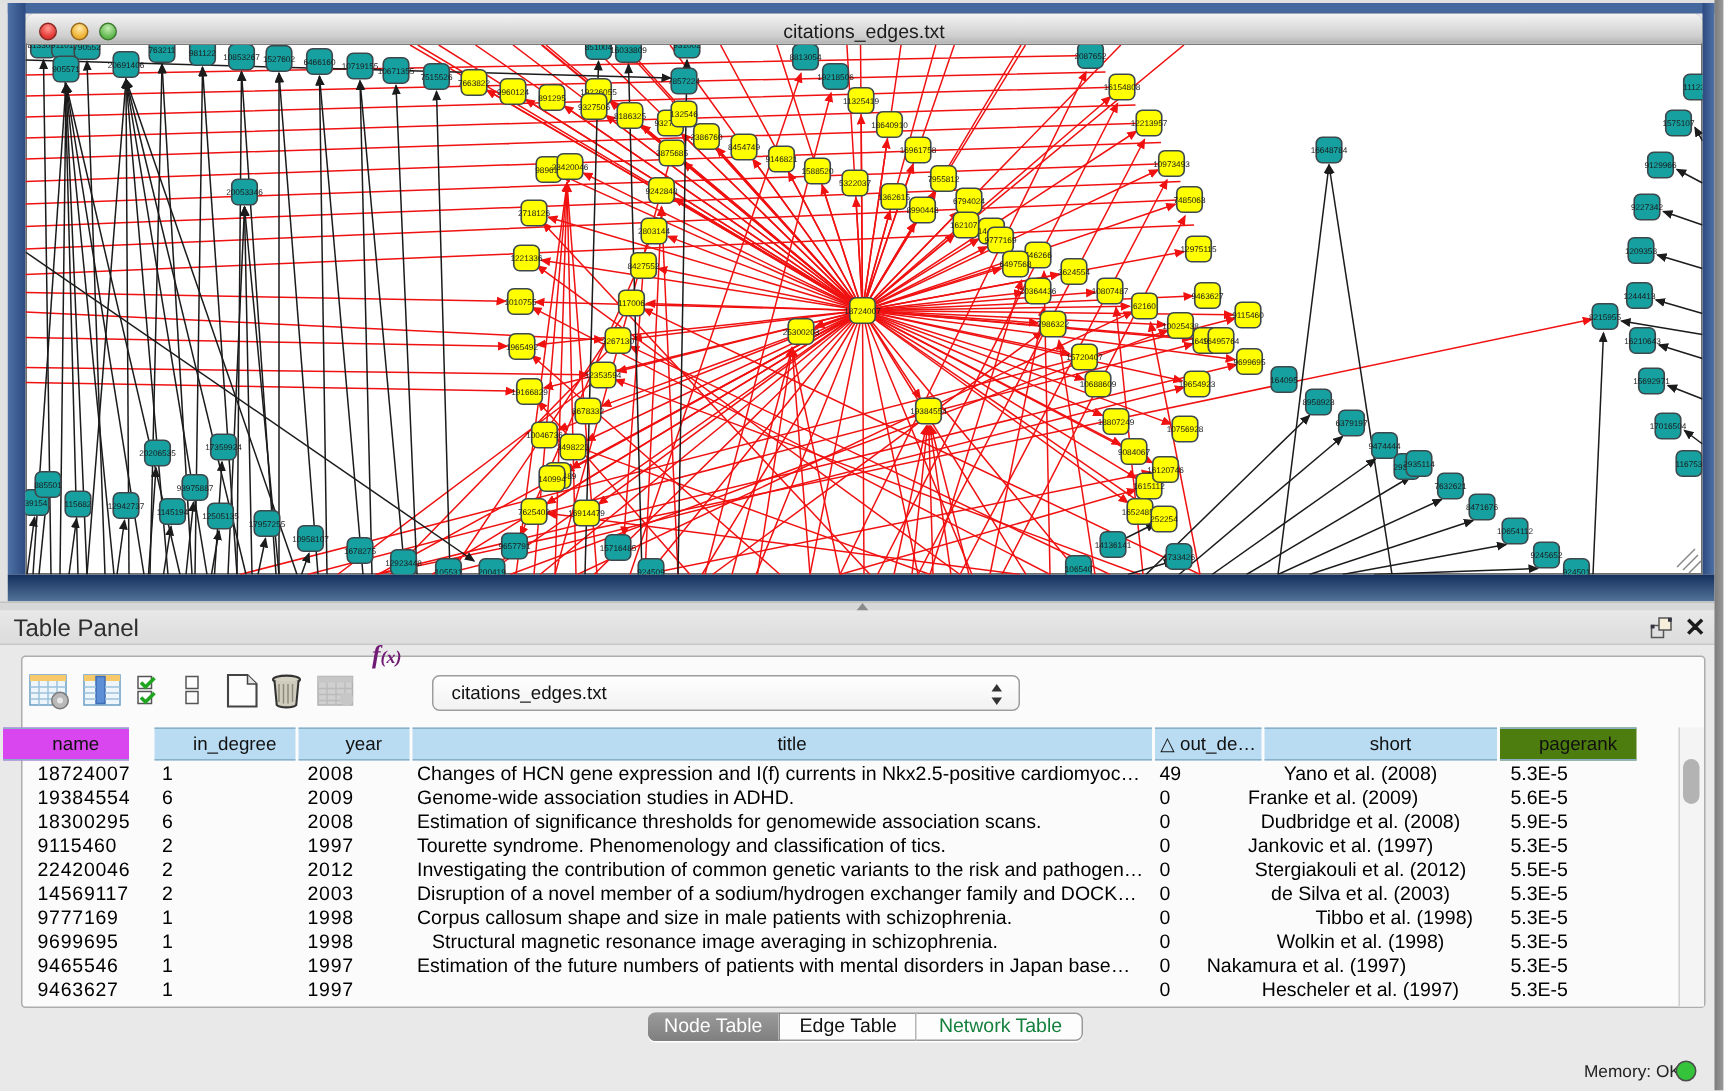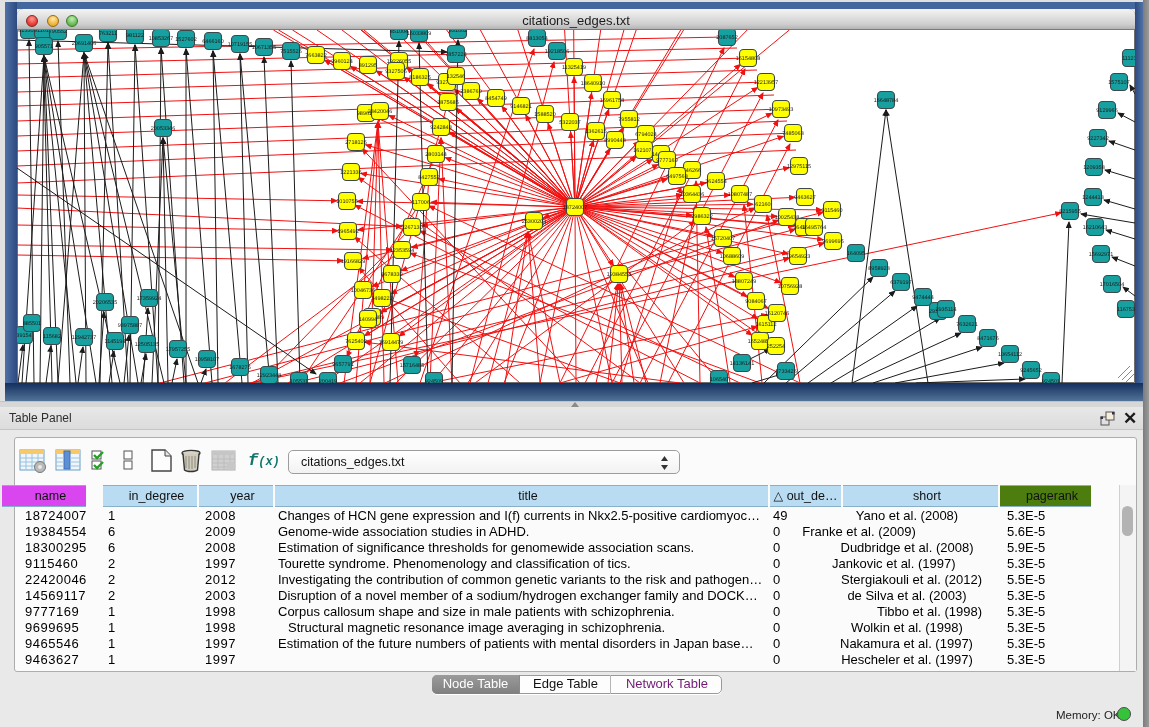--- a/index.html
+++ b/index.html
@@ -13,21 +13,21 @@
 #leftsliver{left:0;top:2px;width:5px;height:399px;background:#e2e2e2}
 #rightstrip{left:1143px;top:0;width:6px;height:727px;background:linear-gradient(to right,#7c7c7c,#9a9a9a)}
 
 #win{left:17px;top:9px;width:1118px;height:374px;border:1px solid #6f6f6f;border-radius:6px 6px 0 0;background:#fff}
 #titlebar{left:17px;top:9px;width:1118px;height:21px;border-radius:6px 6px 0 0;background:linear-gradient(to bottom,#f4f4f4,#cfcfcf 75%,#b4b4b4);border-bottom:1px solid #7a7a7a}
 #title{left:17px;top:13px;width:1118px;text-align:center;font-size:13px;color:#1c1c1c}
 .tl{width:12px;height:12px;border-radius:50%;top:15px}
 
 #divider{left:0;top:401px;width:1143px;height:6px;background:#d7d7d7;border-top:1px solid #c2c2c2}
 #tpbar{left:0;top:407px;width:1143px;height:23px;background:linear-gradient(#e8e8e8,#dcdcdc);border-bottom:1px solid #c6c6c6}
-#tpbar span{position:absolute;left:9px;top:4px;font-size:12px;color:#2e2e2e}
+#tpbar span{position:absolute;left:9px;top:4px;font-size:16px;color:#2e2e2e}
 #panelbg{left:0;top:430px;width:1143px;height:297px;background:#e9e9e9}
 #container{left:14px;top:437px;width:1123px;height:235px;background:#fbfbfb;border:1px solid #adadad;border-radius:3px}
 #combo{left:288px;top:450px;width:392px;height:24px;background:linear-gradient(#ffffff,#f2f2f2);border:1px solid #9d9d9d;border-radius:5px}
 #combo span{position:absolute;left:12px;top:4px;font-size:12.5px;color:#111}
 
 .th{position:absolute;top:485px;height:22px;background:#b9dcf2;border-top:1px solid #89b0c9;border-bottom:1px solid #89b0c9;font-size:12.5px;color:#111;text-align:center;line-height:21px;text-indent:13px;white-space:nowrap;overflow:hidden}
 .tr{position:absolute;left:0;width:1149px;height:16px;font-size:13px;color:#000}
 .tr .n{letter-spacing:0.5px}
 .tr span{position:absolute;top:1px;white-space:nowrap}
 
@@ -598,21 +598,21 @@
       <path d="M5 7v12M8 7v13M11 7v13M14 7v12" stroke="#8d8a7d"></path>
     </g>
 
 <g transform="translate(192,2)" opacity="0.85">
       <rect x="1" y="1" width="23" height="19" fill="#c9c9c9" stroke="#a5a5a5"></rect>
       <rect x="1" y="1" width="23" height="4" fill="#bdbdbd"></rect>
       <path d="M1 9h23M1 13h23M1 17h23M7 5v15M13 5v15M19 5v15" stroke="#b1b1b1"></path>
       <circle cx="20" cy="16" r="4.5" fill="#bfbfbf"></circle>
     </g>
 </svg>
-<div class="abs" style="left:248px;top:451px;font-family:Liberation Mono, monospace;font-style:italic;font-weight:bold;font-size:17px;color:#0f766e">f<span style="font-size:12px">(x)</span></div>
+<div class="abs" style="left:248px;top:427px;font-family:Liberation Serif, serif;font-style:italic;font-weight:bold;font-size:17px;color:#701a75">f<span style="font-size:12px">(x)</span></div>
 <div class="abs" id="combo">
     <span>citations_edges.txt</span>
 <svg style="position:absolute;right:10px;top:5px" width="9" height="14">
       <path d="M4.5 0 L8 5 L1 5 z" fill="#333"></path>
       <path d="M4.5 14 L8 9 L1 9 z" fill="#333"></path>
     </svg>
   </div>
 <div class="th" style="left:2px;width:84px;background:#d946ef">name</div>
 <div class="th" style="left:103px;width:94px;background:#b9dcf2">in_degree</div>
 <div class="th" style="left:199px;width:74px;background:#b9dcf2">year</div>
@@ -628,21 +628,21 @@
     <span style="left:773px">49</span>
     <span style="left:832px;width:150px;text-align:center">Yano et al. (2008)</span>
     <span style="left:1007px">5.3E-5</span>
   </div>
 <div class="tr" style="top:523px">
     <span class="n" style="left:25px">19384554</span>
     <span class="n" style="left:108px">6</span>
     <span class="n" style="left:205px">2009</span>
     <span style="left:278px">Genome-wide association studies in ADHD.</span>
     <span style="left:773px">0</span>
-    <span style="left:784px;width:150px;text-align:center">Franke et al. (2009)</span>
+    <span style="left:832px;width:150px;text-align:left">Franke et al. (2009)</span>
     <span style="left:1007px">5.6E-5</span>
   </div>
 <div class="tr" style="top:539px">
     <span class="n" style="left:25px">18300295</span>
     <span class="n" style="left:108px">6</span>
     <span class="n" style="left:205px">2008</span>
     <span style="left:278px">Estimation of significance thresholds for genomewide association scans.</span>
     <span style="left:773px">0</span>
     <span style="left:832px;width:150px;text-align:center">Dudbridge et al. (2008)</span>
     <span style="left:1007px">5.9E-5</span>
@@ -655,21 +655,21 @@
     <span style="left:773px">0</span>
     <span style="left:832px;width:150px;text-align:left">Jankovic et al. (1997)</span>
     <span style="left:1007px">5.3E-5</span>
   </div>
 <div class="tr" style="top:571px">
     <span class="n" style="left:25px">22420046</span>
     <span class="n" style="left:108px">2</span>
     <span class="n" style="left:205px">2012</span>
     <span style="left:278px">Investigating the contribution of common genetic variants to the risk and pathogen…</span>
     <span style="left:773px">0</span>
-    <span style="left:832px;width:150px;text-align:right">Stergiakouli et al. (2012)</span>
+    <span style="left:832px;width:150px;text-align:center">Stergiakouli et al. (2012)</span>
     <span style="left:1007px">5.5E-5</span>
   </div>
 <div class="tr" style="top:587px">
     <span class="n" style="left:25px">14569117</span>
     <span class="n" style="left:108px">2</span>
     <span class="n" style="left:205px">2003</span>
     <span style="left:278px">Disruption of a novel member of a sodium/hydrogen exchanger family and DOCK…</span>
     <span style="left:773px">0</span>
     <span style="left:832px;width:150px;text-align:center">de Silva et al. (2003)</span>
     <span style="left:1007px">5.3E-5</span>
@@ -691,31 +691,31 @@
     <span style="left:773px">0</span>
     <span style="left:832px;width:150px;text-align:center">Wolkin et al. (1998)</span>
     <span style="left:1007px">5.3E-5</span>
   </div>
 <div class="tr" style="top:635px">
     <span class="n" style="left:25px">9465546</span>
     <span class="n" style="left:108px">1</span>
     <span class="n" style="left:205px">1997</span>
     <span style="left:278px">Estimation of the future numbers of patients with mental disorders in Japan base…</span>
     <span style="left:773px">0</span>
-    <span style="left:840px;width:150px;">Nakamura et al. (1997)</span>
+    <span style="left:796px;width:150px;text-align:center">Nakamura et al. (1997)</span>
     <span style="left:1007px">5.3E-5</span>
   </div>
 <div class="tr" style="top:651px">
     <span class="n" style="left:25px">9463627</span>
     <span class="n" style="left:108px">1</span>
     <span class="n" style="left:205px">1997</span>
     <span style="left:773px">0</span>
     <span style="left:832px;width:150px;text-align:center">Hescheler et al. (1997)</span>
     <span style="left:1007px">5.3E-5</span>
   </div>
 <div class="abs" id="vsb"></div>
 <div class="abs" id="vsbthumb"></div>
 <div class="abs" id="tabs"></div>
 <div class="abs tab" style="left:432px;width:88px;background:linear-gradient(#9b9b9b,#7f7f7f);color:#fff;border-radius:5px 0 0 5px;border-right:1px solid #8a8a8a">Node Table</div>
 <div class="abs tab" style="left:521px;width:90px;color:#111;border-right:1px solid #b5b5b5">Edge Table</div>
-<div class="abs tab" style="left:612px;width:110px;color:#701a75">Network Table</div>
+<div class="abs tab" style="left:612px;width:110px;color:#15803d">Network Table</div>
 <div class="abs" id="rightstrip"></div>
 <div class="abs" id="memory">Memory: OK</div>
 <div class="abs" id="memdot"></div>
 </body></html>

